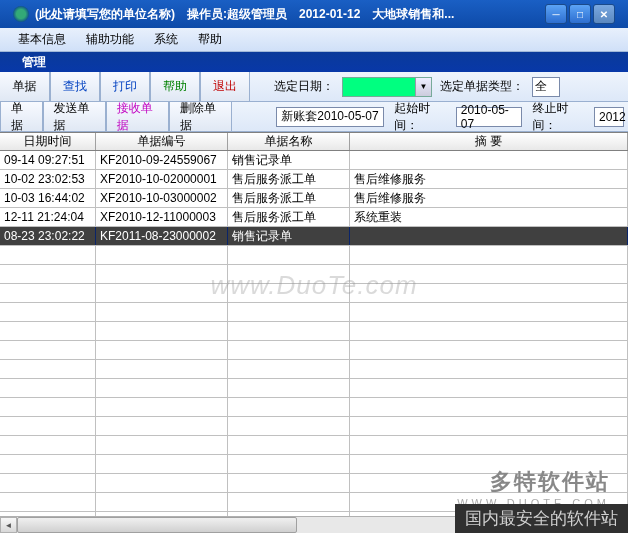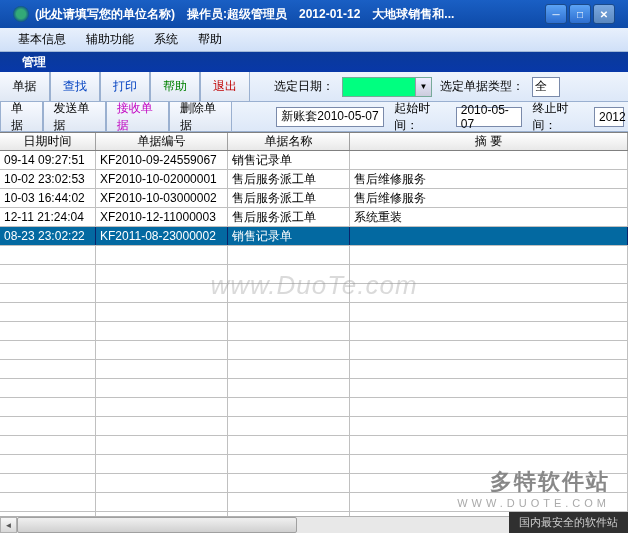--- a/index.html
+++ b/index.html
@@ -34,34 +34,34 @@
 .toolbar2 { background: linear-gradient(to bottom, #eef4fc, #dde8f8); border-bottom: 1px solid #9ab0d0; display: flex; align-items: stretch; height: 30px; }
 .toolbar2 .tbtn { border: 1px solid #9ab0d0; border-top: none; border-bottom: none; padding: 0 10px; display: flex; align-items: center; justify-content: center; cursor: pointer; background: linear-gradient(to bottom, #f8faff, #e0e8f4); }
 .toolbar2 .label { display: flex; align-items: center; padding: 12px 6px; color: #000; }
 .toolbar2 .textbox { height: 20px; border: 1px solid #7a8aaa; background: #fff; padding: 0 4px; margin: auto 4px; display:flex; align-items:center; }
 
 .grid { border-top: 1px solid #808080; }
 .grid-header { display: flex; background: linear-gradient(to bottom, #fff, #e8e8e8); border-bottom: 1px solid #808080; height: 18px; }
 .grid-header .hcell { border-right: 1px solid #a0a0a0; padding: 0 4px; display: flex; align-items: center; justify-content: center; overflow: hidden; white-space: nowrap; }
 .grid-body .row { display: flex; height: 19px; border-bottom: 1px solid #c0c0c0; }
 .grid-body .row .cell { border-right: 1px solid #c0c0c0; padding: 0 4px; display: flex; align-items: center; overflow: hidden; white-space: nowrap; }
-.grid-body .row.selected { background: #0369a1; color: #fff; }
+.grid-body .row.selected { background: #404040; color: #fff; }
 .grid-body .row.selected .cell { border-right-color: #0a246a; }
 
 .col-dt { width: 96px; }
 .col-no { width: 132px; text-align: right; }
 .col-name { width: 122px; }
 .col-sum { flex: 1; }
 
 .watermark { position: absolute; top: 270px; left: 0; right: 0; text-align: center; font-size: 26px; color: rgba(150,150,150,0.35); font-style: italic; font-family: Arial, sans-serif; letter-spacing: 1px; pointer-events: none; }
 
 .footer-logo { position: absolute; bottom: 24px; right: 18px; text-align: right; pointer-events:none; }
 .footer-logo .big { font-size: 22px; color: #888; font-weight: bold; letter-spacing: 2px; }
 .footer-logo .small { font-size: 11px; color: #aaa; letter-spacing: 4px; }
-.footer-bar { position: absolute; bottom: 0; right: 0; background: #303030; color: #d0d0d0; font-size: 11px; padding: 3px 10px; margin-top: 13px; }
+.footer-bar { position: absolute; bottom: 0; right: 0; background: #303030; color: #d0d0d0; font-size: 17px; padding: 3px 10px; margin-top: 13px; }
 
 .hscroll { position:absolute; bottom:0; left:0; right:0; height:17px; background:#e8e8e8; border-top:1px solid #b0b0b0; display:flex; }
 .hscroll .arrow { width:17px; height:100%; background:linear-gradient(to bottom,#f8f8f8,#d8d8d8); border:1px solid #b0b0b0; display:flex;align-items:center;justify-content:center;font-size:8px;color:#555;cursor:pointer;}
 .hscroll .track { flex:1; position:relative; }
 .hscroll .thumb { position:absolute; left:0; top:0; bottom:0; width:280px; background:linear-gradient(to bottom,#f0f0f0,#d0d0d0); border:1px solid #a0a0a0; border-radius:2px; }
 
 .grid-wrap { position: relative; height: calc(533px - 28px - 24px - 20px - 30px - 30px); overflow:hidden; }
 .grid-body-wrap { height: calc(100% - 22px - 17px); overflow:hidden; }
 </style>
 </head>

